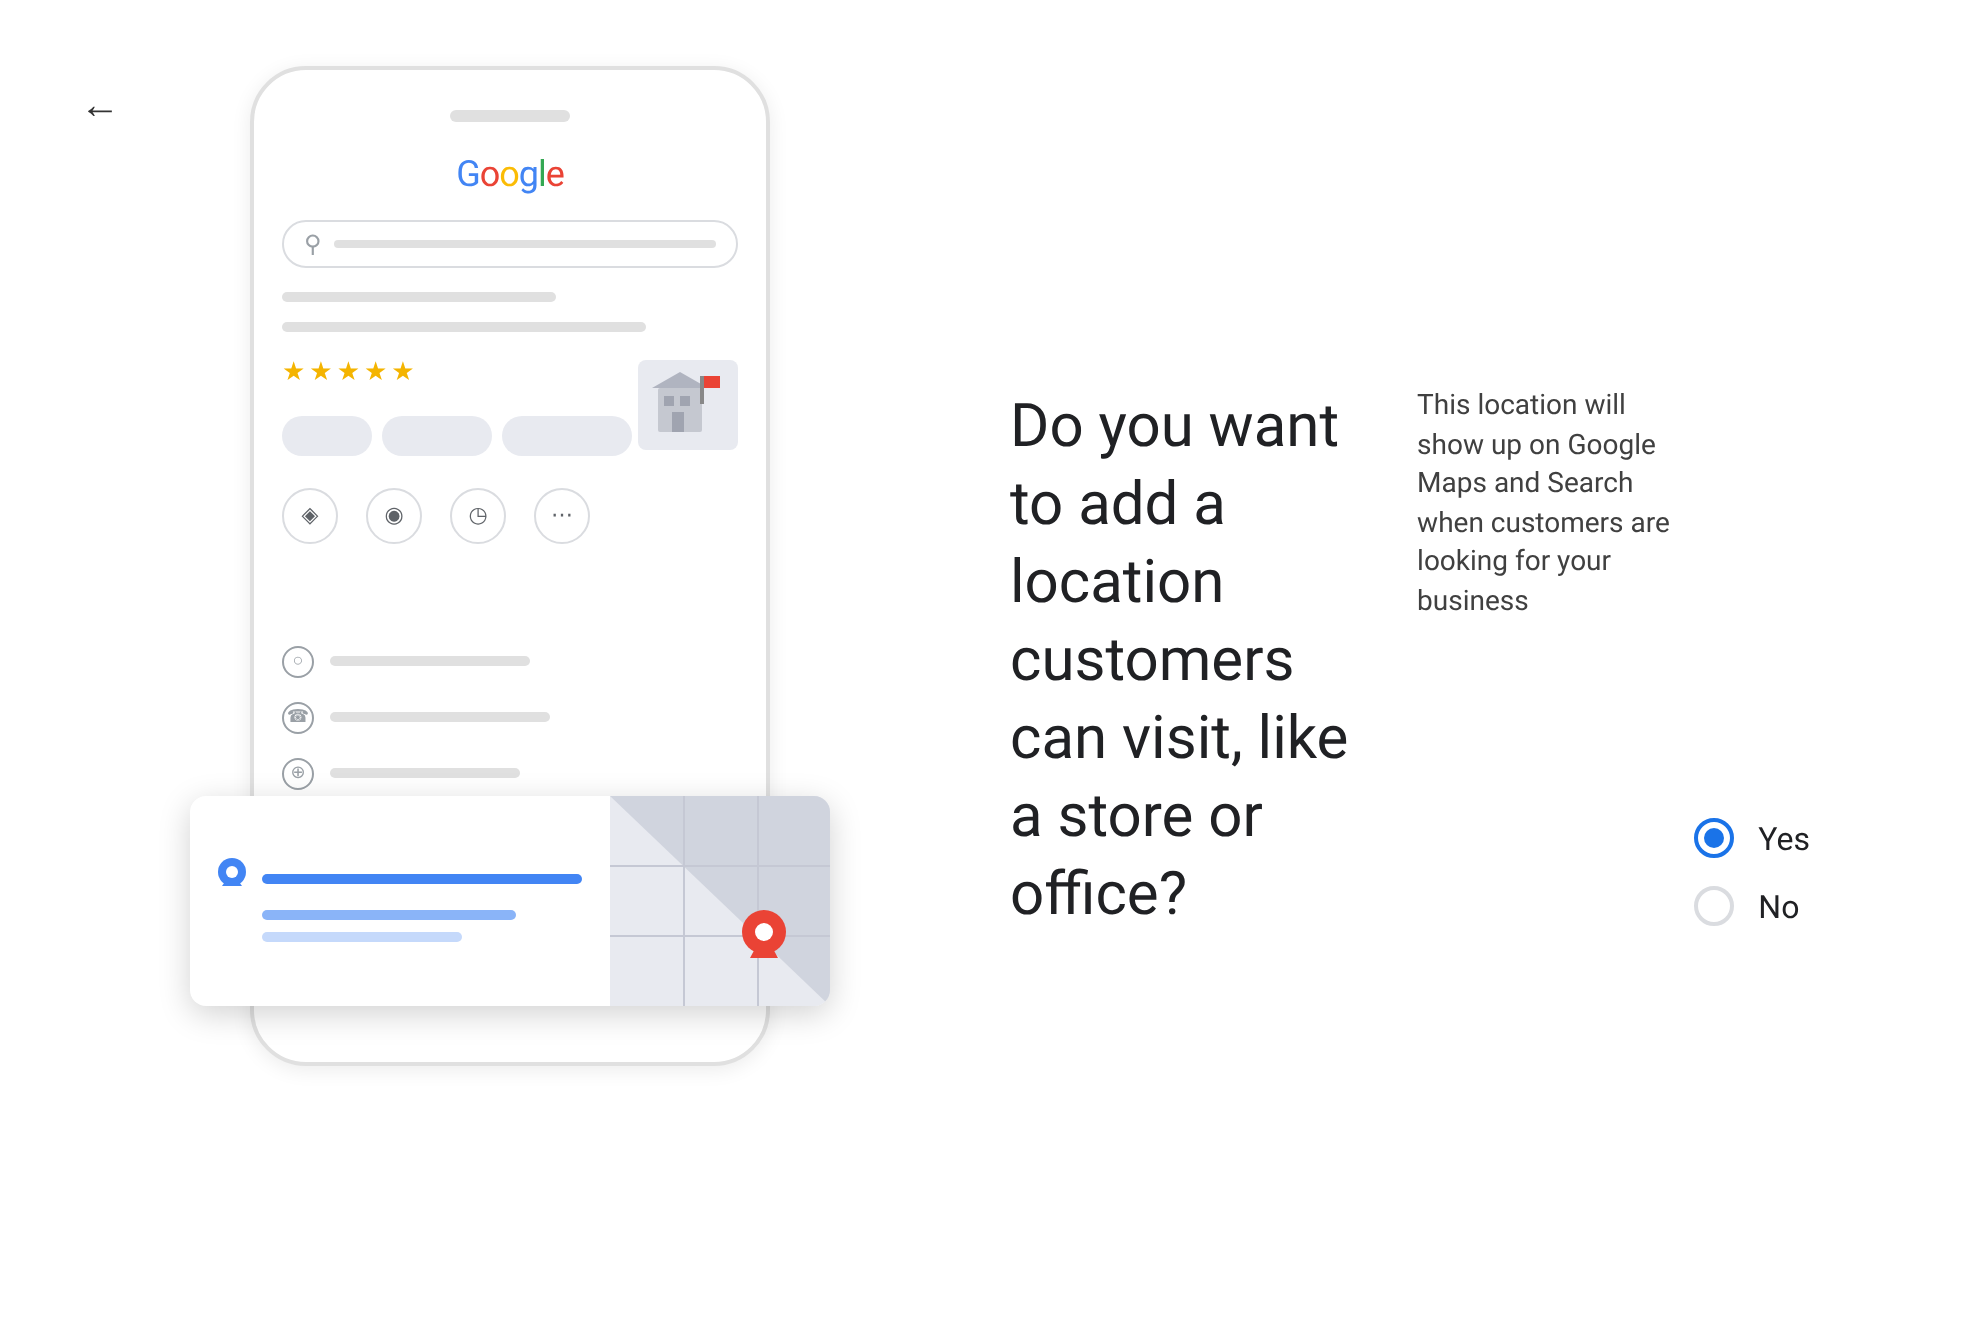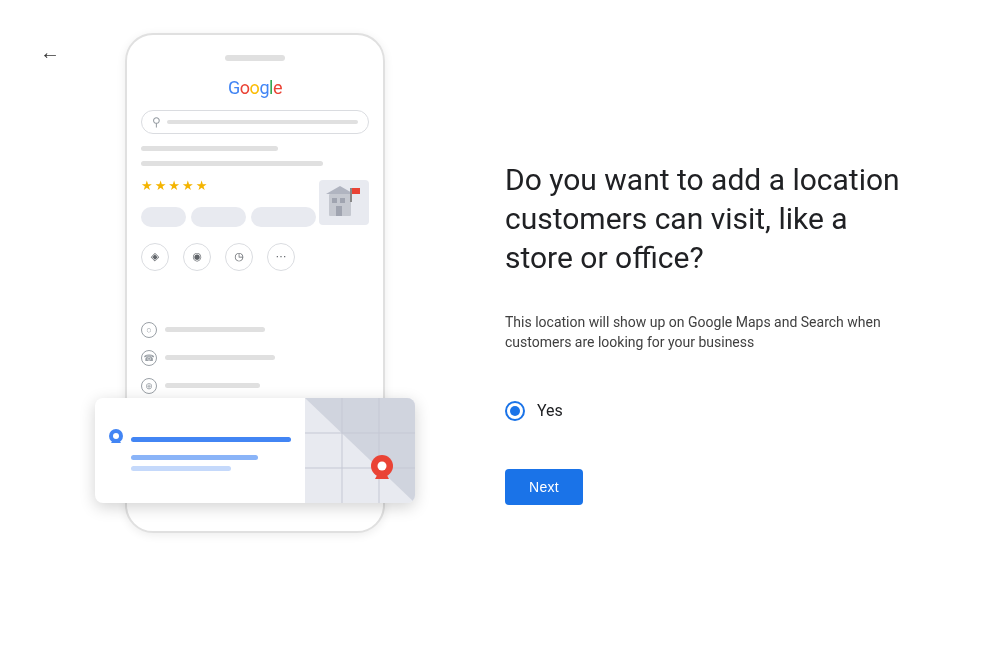--- a/index.html
+++ b/index.html
@@ -207,22 +207,22 @@
       justify-content: center;
       font-size: 9px;
       color: #9aa0a6;
       flex-shrink: 0;
     }
     
     .right-panel {
       width: 480px;
       padding: 40px 40px;
       display: flex;
-      flex-direction: column;
-      gap: 32px;
+      flex-direction: row;
+      gap: 12px;
     }
     .question-title {
       font-size: 30px;
       font-weight: 400;
       color: #202124;
       line-height: 1.3;
       margin-bottom: 4px;
     }
     .question-subtitle {
       font-size: 14px;
@@ -401,18 +401,21 @@
 
     <div class="radio-group">
 
       <label class="radio-option">
         <div class="radio-circle selected">
           <div class="radio-inner"></div>
         </div>
         <span class="radio-label">Yes</span>
       </label>
 
+      <label class="radio-option">
+        <div class="radio-circle"></div>
+        <span class="radio-label">No</span>
+      </label>
     </div>
 
-    <button class="next-button">Next</button>
   </div>
 
 </div>
 
 </body></html>

